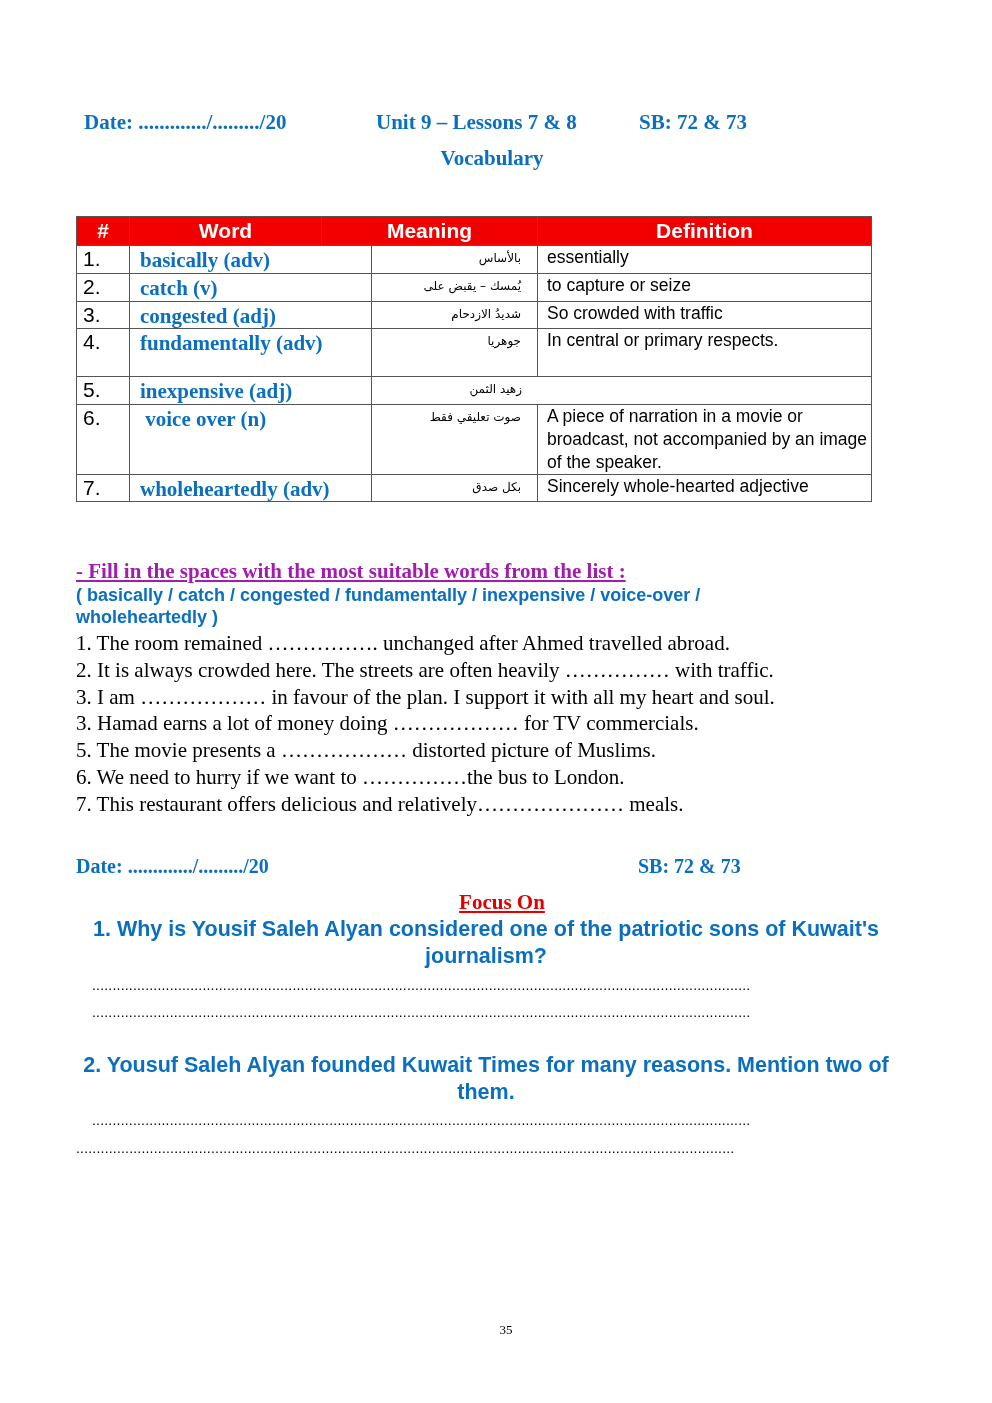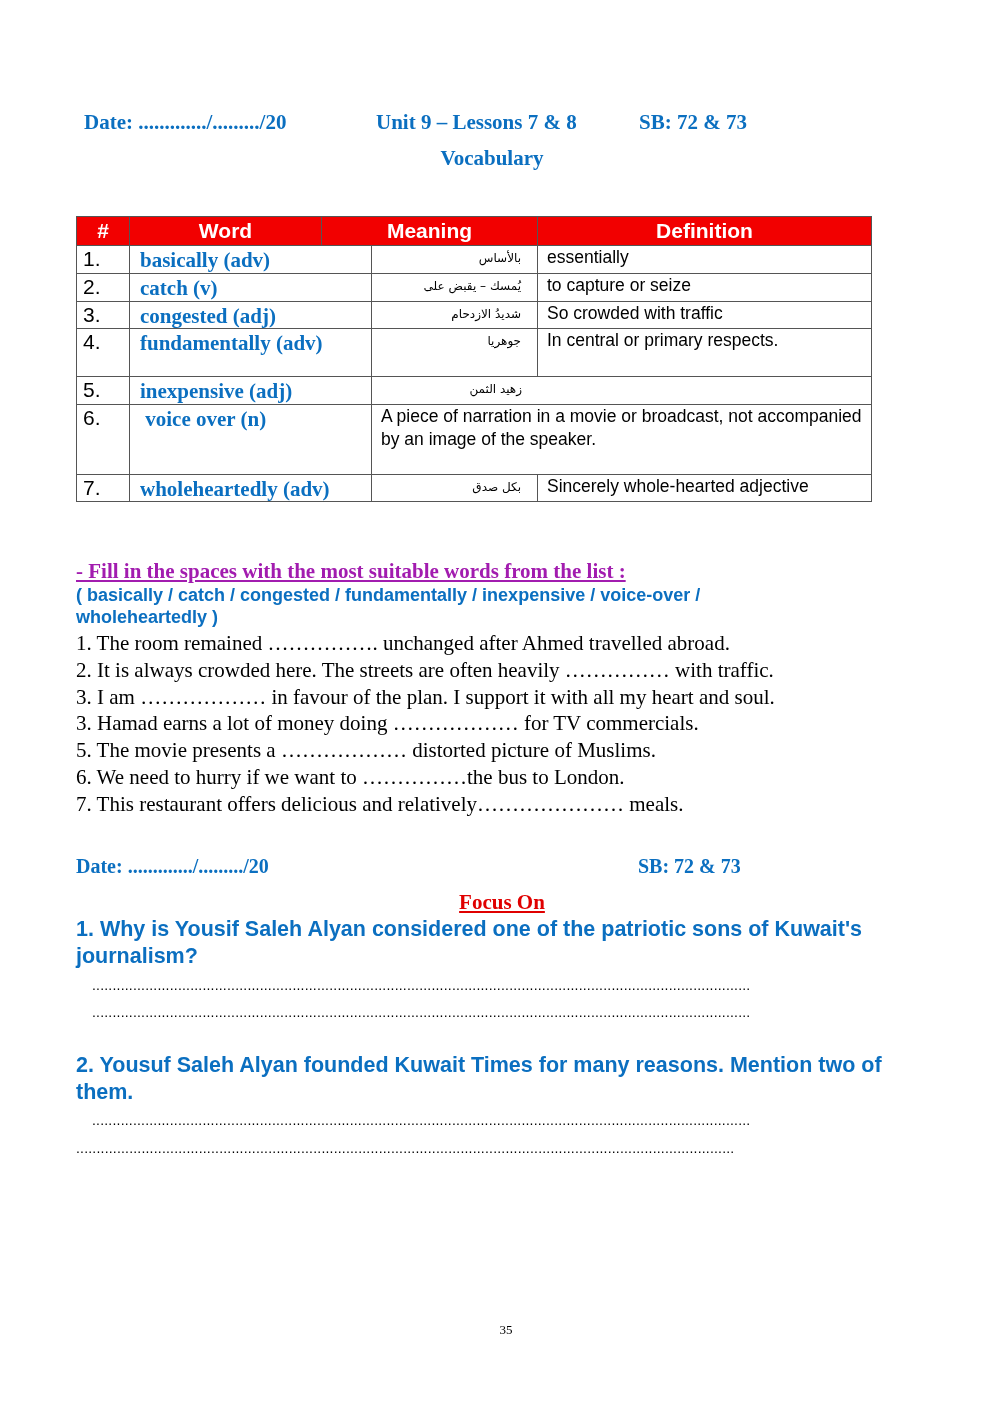--- a/index.html
+++ b/index.html
@@ -24,21 +24,21 @@
   .c-def { flex: 1; font-family: "Liberation Sans", sans-serif; font-size: 17.5px; padding-left: 9px; line-height: 23px; white-space: normal; }
 
   .fill-title { top: 559px; left: 76px; font-size: 21px; color: #a21caf; font-weight: bold; text-decoration: underline; }
   .word-list { top: 584px; left: 76px; width: 740px; font-family: "Liberation Sans", sans-serif; font-weight: bold; font-size: 18px; color: #0b6fc0; white-space: normal; line-height: 22px; }
   .sentences { position: absolute; left: 76px; top: 630px; font-family: "Liberation Serif", serif; font-size: 21px; line-height: 26.8px; }
   .sentence { white-space: nowrap; }
 
   .date2 { top: 855px; left: 76px; font-size: 20px; }
   .sb2 { top: 855px; left: 638px; font-size: 20px; }
   .focus { top: 890px; left: 10px; width: 984px; text-align: center; font-size: 21px; color: #e00000; font-weight: bold; text-decoration: underline; }
-  .question { left: 76px; width: 820px; font-family: "Liberation Sans", sans-serif; font-weight: bold; font-size: 21.5px; color: #0b6fc0; white-space: normal; line-height: 27px; }
+  .question { left: 76px; width: 820px; font-family: "Liberation Sans", sans-serif; font-weight: bold; font-size: 21.5px; color: #0b6fc0; white-space: normal; line-height: 27px; text-align: center; }
   .q1 { top: 916px; }
   .q2 { top: 1052px; }
   .dots { font-family: "Liberation Sans", sans-serif; font-size: 14px; letter-spacing: 0.2px; overflow: hidden; color: #000; }
   .page-num { top: 1322px; left: 16px; width: 980px; text-align: center; font-size: 13px; }
 </style>
 </head>
 <body>
 
 <div class="abs hdr serif-bold blue" style="left:84px;">Date: ............./........./20</div>
 <div class="abs hdr serif-bold blue" style="left:376px;">Unit 9 – Lessons 7 &amp; 8</div>
@@ -78,20 +78,21 @@
     <div class="td c-def"> In central or primary respects.</div>
   </div>
   <div class="tr" style="height:28px;">
     <div class="td c-num">5.</div>
     <div class="td c-word">inexpensive (adj)</div>
     <div class="td c-mean">زهيد الثمن</div>
   </div>
   <div class="tr" style="height:70px;">
     <div class="td c-num">6.</div>
     <div class="td c-word" style="white-space:pre;"> voice over (n)</div>
+    <div class="td c-mean">صوت تعليقي فقط</div>
     <div class="td c-def">A piece of narration in a movie or broadcast, not accompanied by an image of the speaker.</div>
   </div>
   <div class="tr" style="height:27px;">
     <div class="td c-num">7.</div>
     <div class="td c-word">wholeheartedly (adv)</div>
     <div class="td c-mean">بكل صدق</div>
     <div class="td c-def">Sincerely whole-hearted adjective</div>
   </div>
 </div>
 

